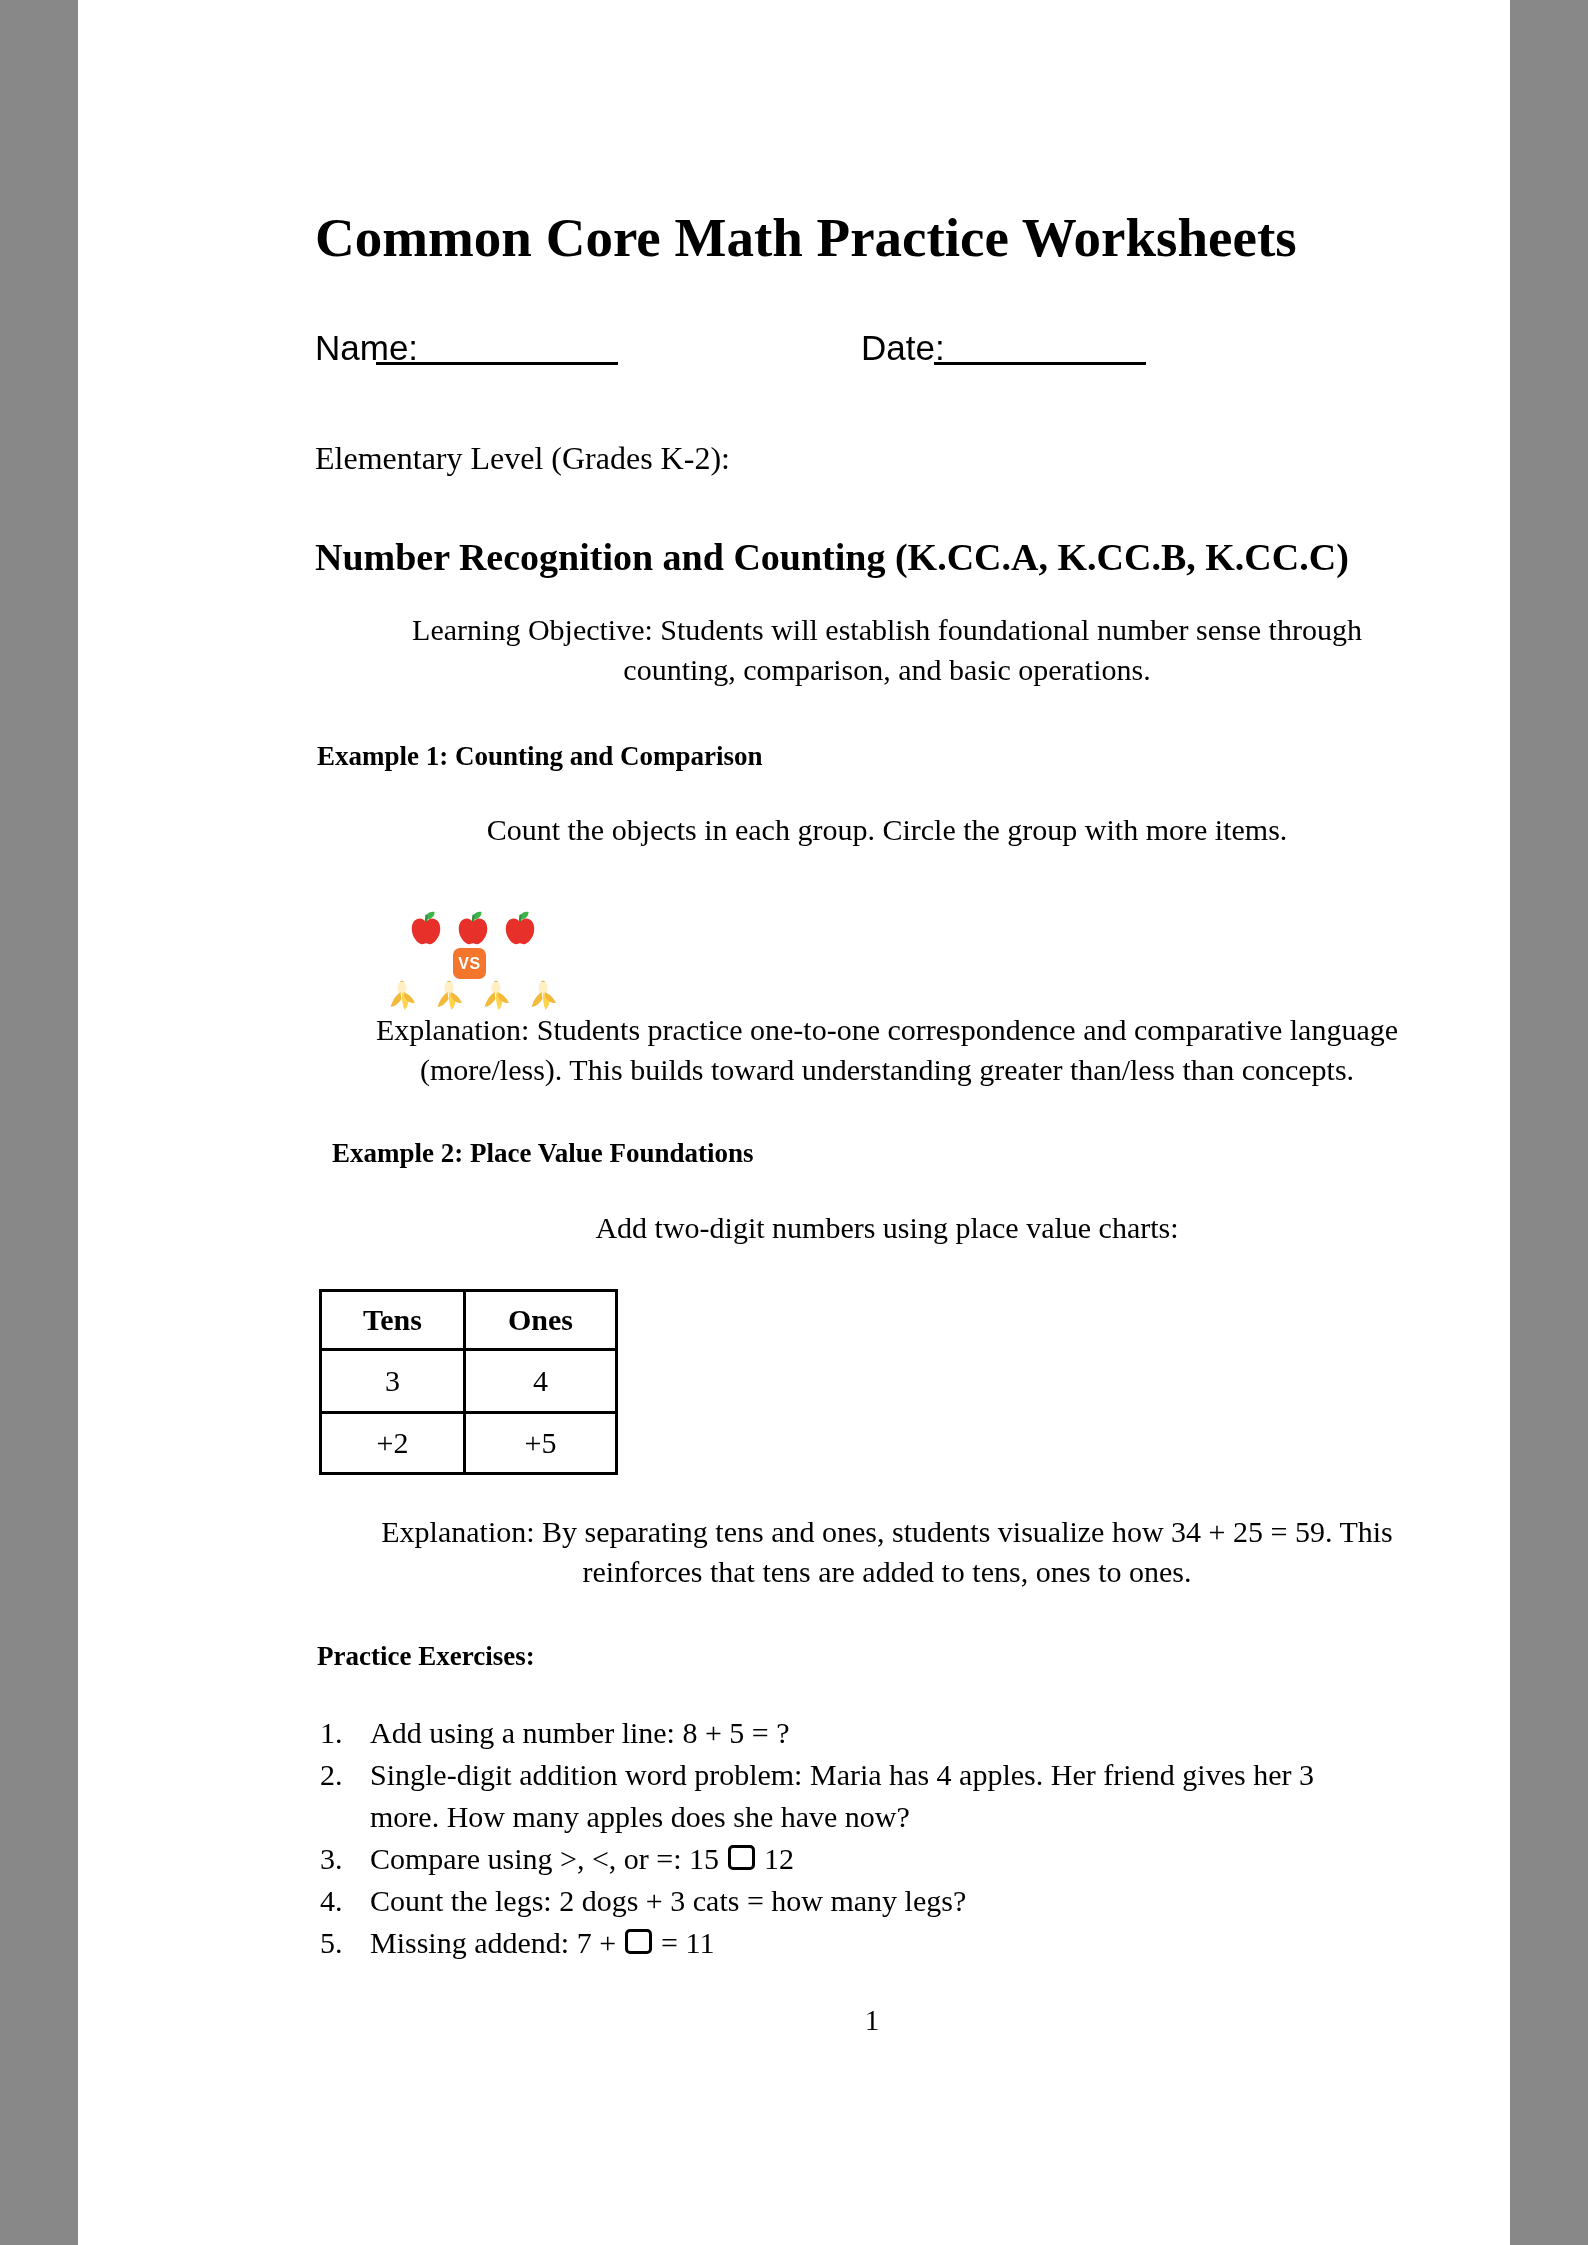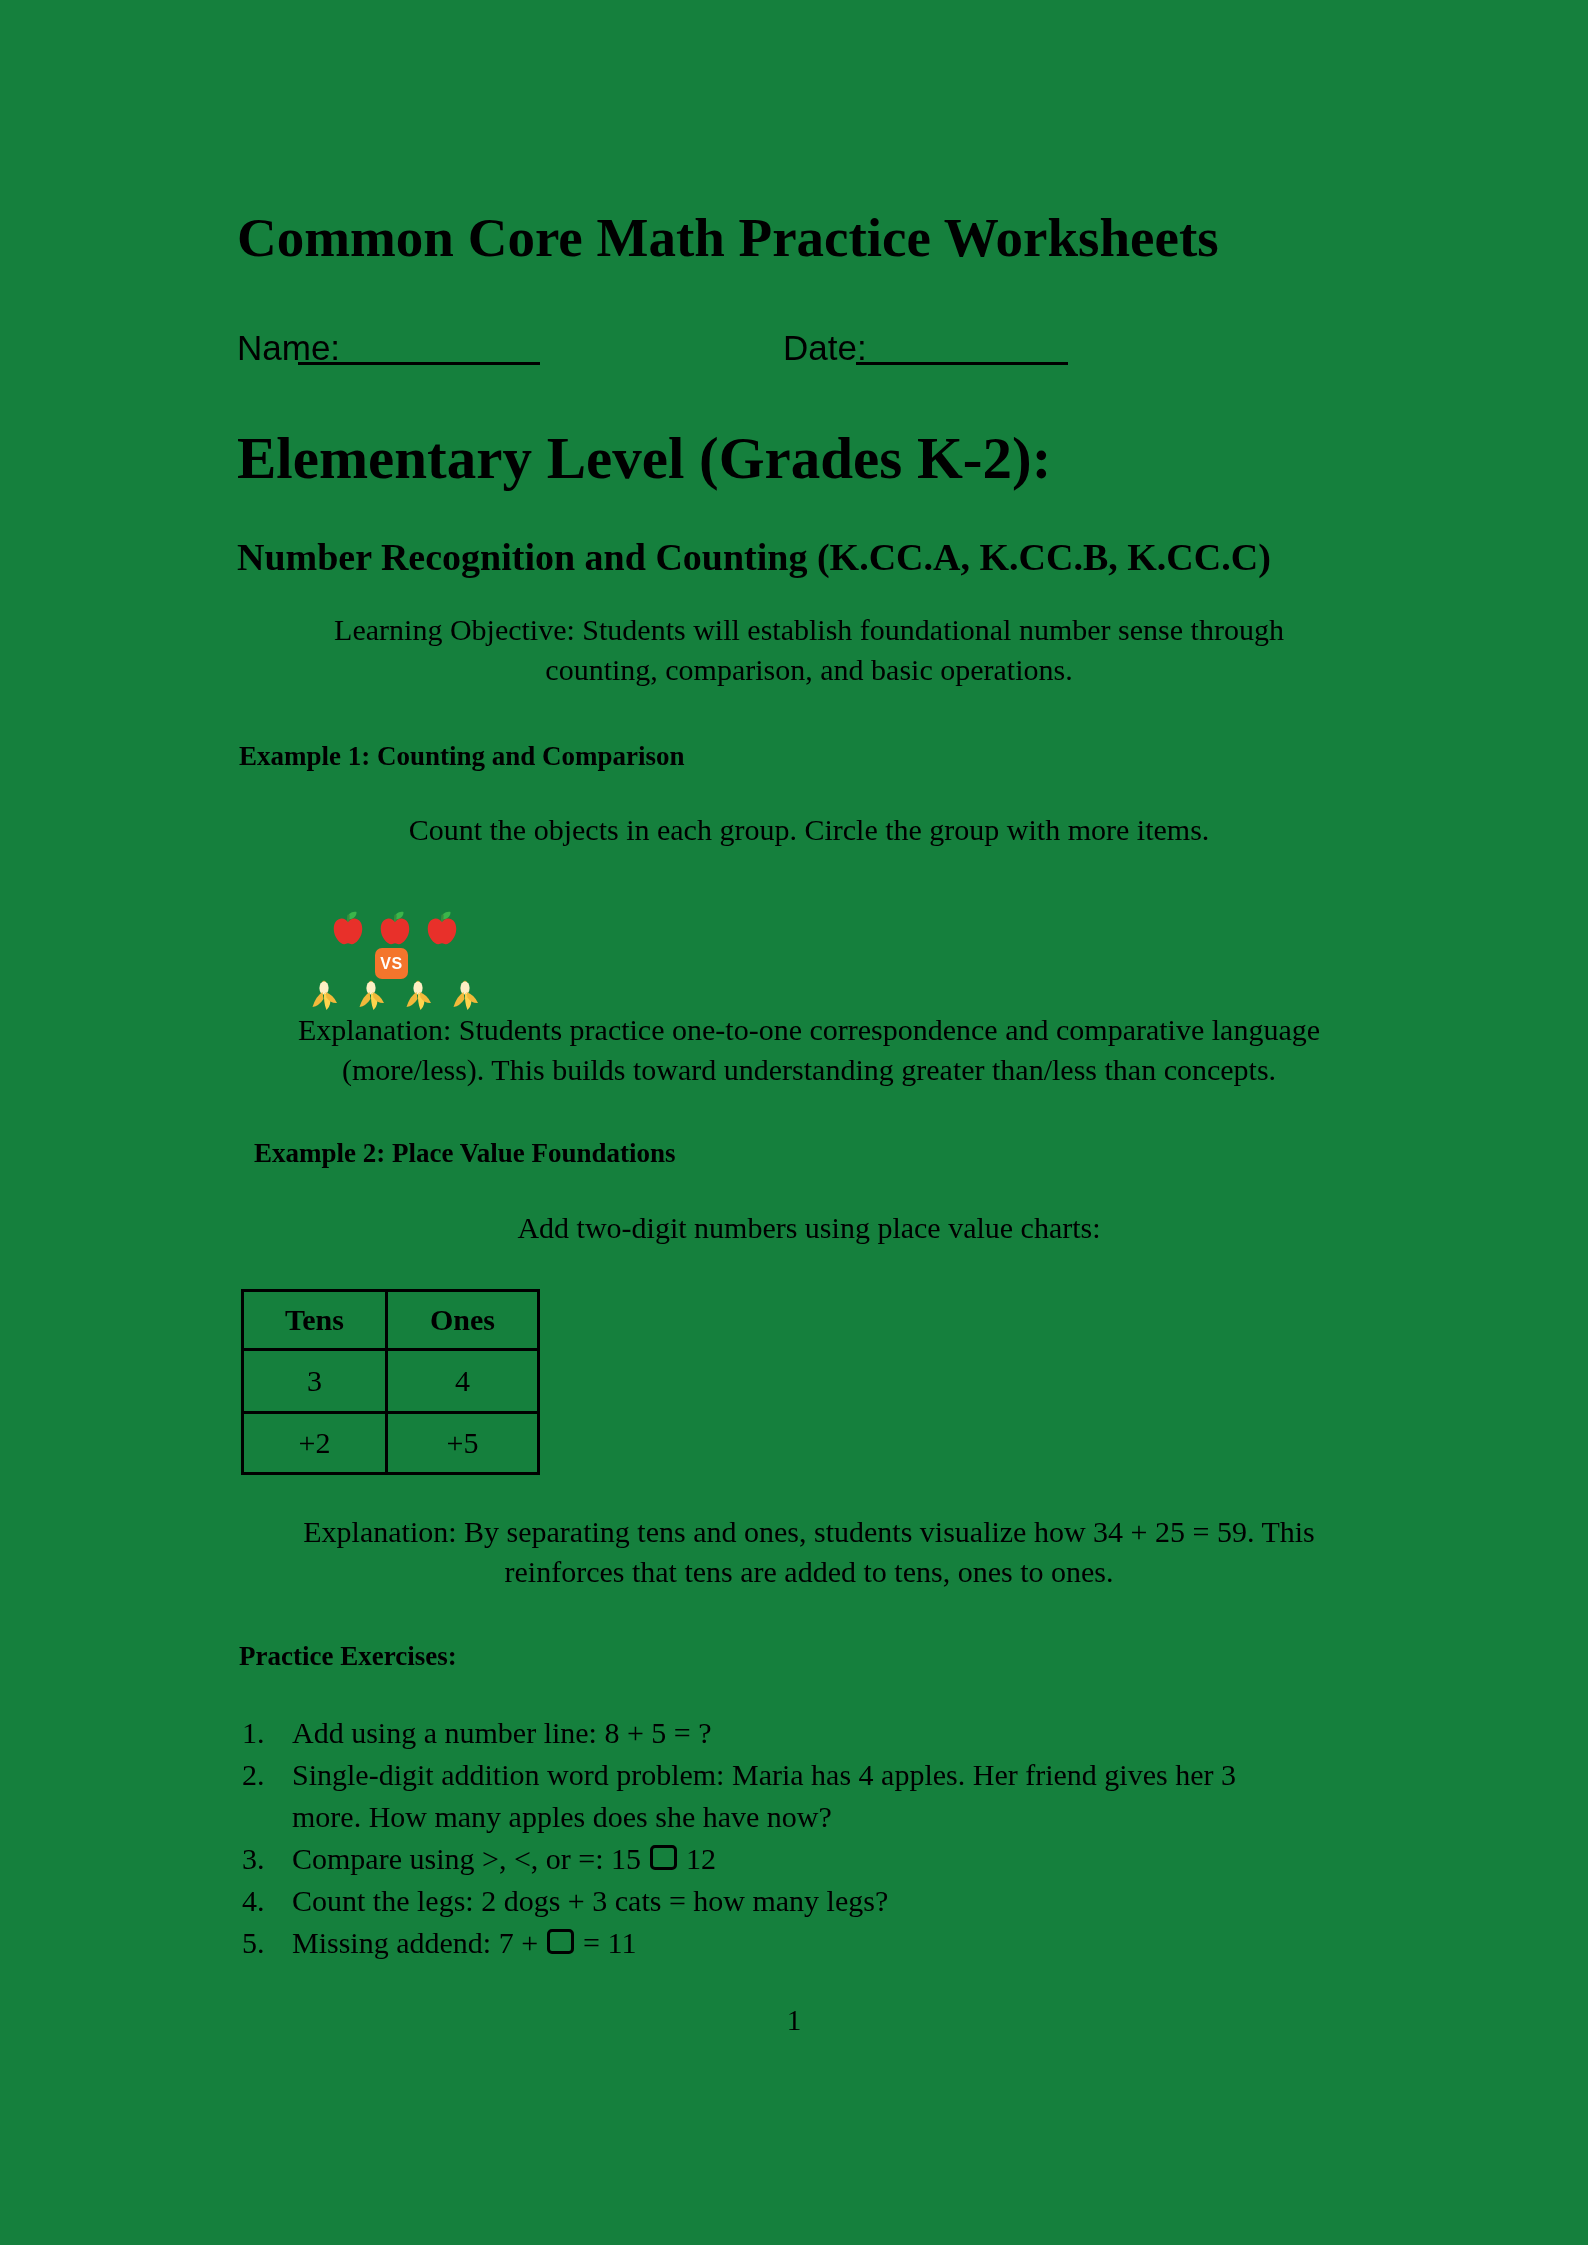--- a/index.html
+++ b/index.html
@@ -1,36 +1,36 @@
 <!DOCTYPE html>
 <html><head>
 <meta charset="utf-8">
 <style>
   html,body{margin:0;padding:0;background:#888;}
   .page{
     position:relative;
-    width:1588px;height:2245px;
-    background:#15803d;
+    width:1432px;height:2245px;
+    background:#ffffff;
     color:#000;
     font-family:"Liberation Serif","DejaVu Serif",serif;
     overflow:hidden;
     margin:0 auto;
   }
   .abs{position:absolute;}
   .sans{font-family:"Liberation Sans","DejaVu Sans",sans-serif;}
 
   #doc-title{top:208px;left:237px;font-size:55px;font-weight:bold;line-height:60px;letter-spacing:0px;}
 
   #name-date-row{top:330px;left:0;width:1588px;height:42px;font-size:35px;line-height:36px;}
   #name-label{left:237px;top:0;}
   #name-line{left:298px;top:0;width:242px;height:32px;border-bottom:3px solid #000;}
   #date-label{left:783px;top:0;}
   #date-line{left:856px;top:0;width:212px;height:32px;border-bottom:3px solid #000;}
 
-  #level-heading{top:432px;left:237px;font-size:59px;font-weight:bold;line-height:52px;}
+  #level-heading{top:432px;left:237px;font-size:32px;font-weight:normal;line-height:52px;}
   #topic-heading{top:534px;left:237px;font-size:38px;font-weight:bold;line-height:46px;}
 
   .body-text{font-size:30px;line-height:40px;white-space:pre-line;text-align:center;}
   #learning-objective{top:610px;left:239px;width:1140px;}
   .h3{font-size:27px;font-weight:bold;line-height:40px;}
   #example1-heading{top:736px;left:239px;}
   #example1-instruction{top:810px;left:239px;width:1140px;}
 
   #comparison-row{top:910px;left:306px;display:flex;align-items:center;height:46px;flex-direction:column;}
   .apples{display:flex;gap:9px;}

